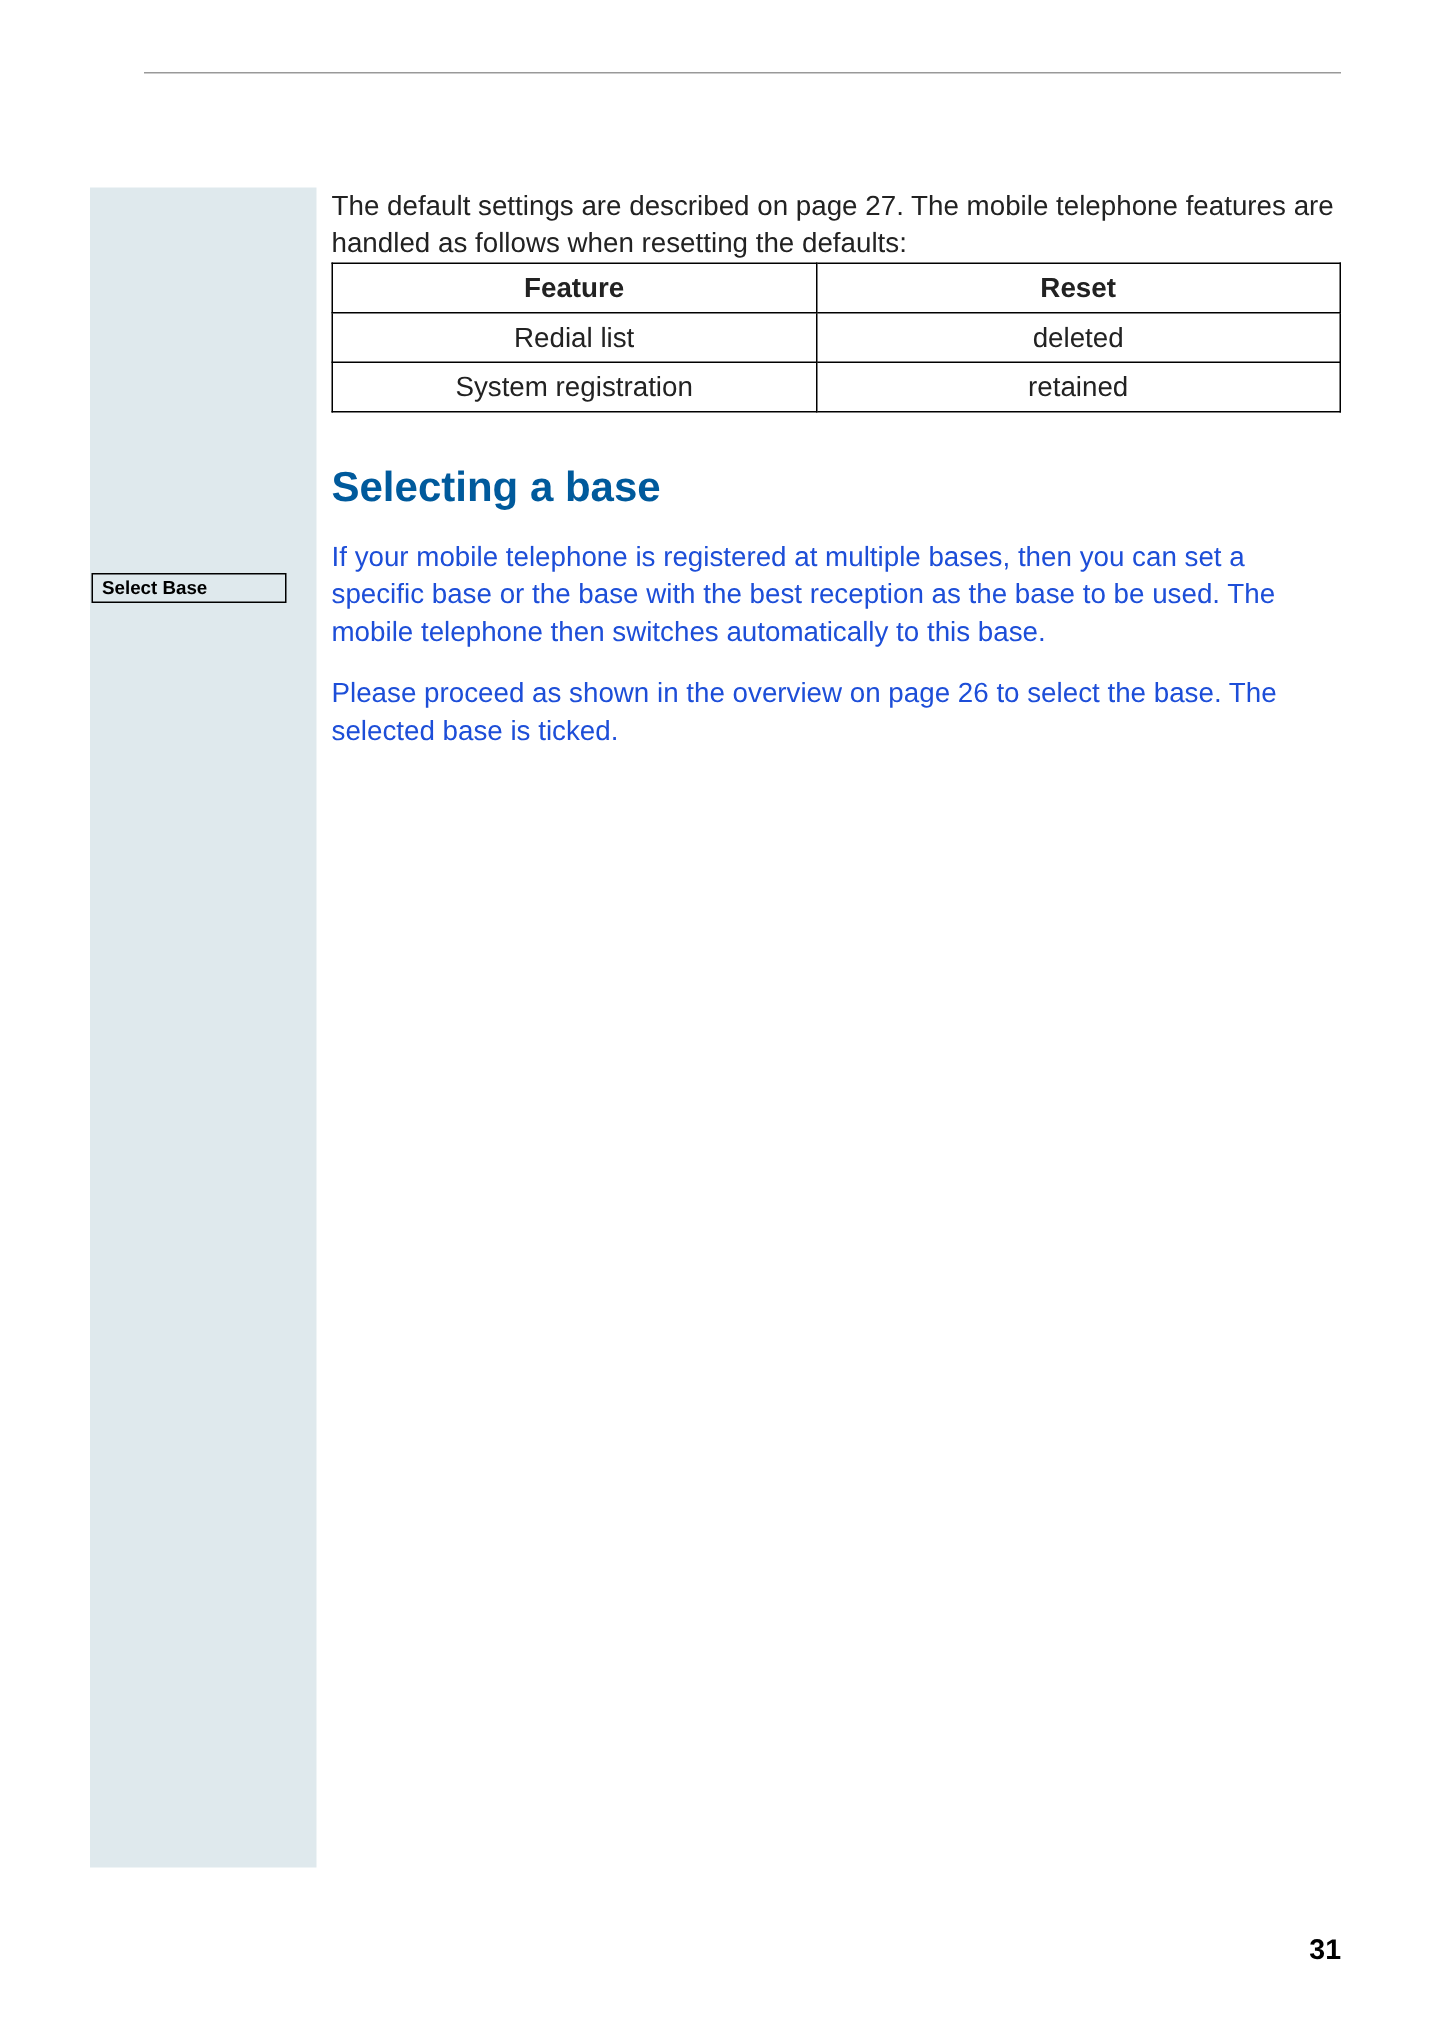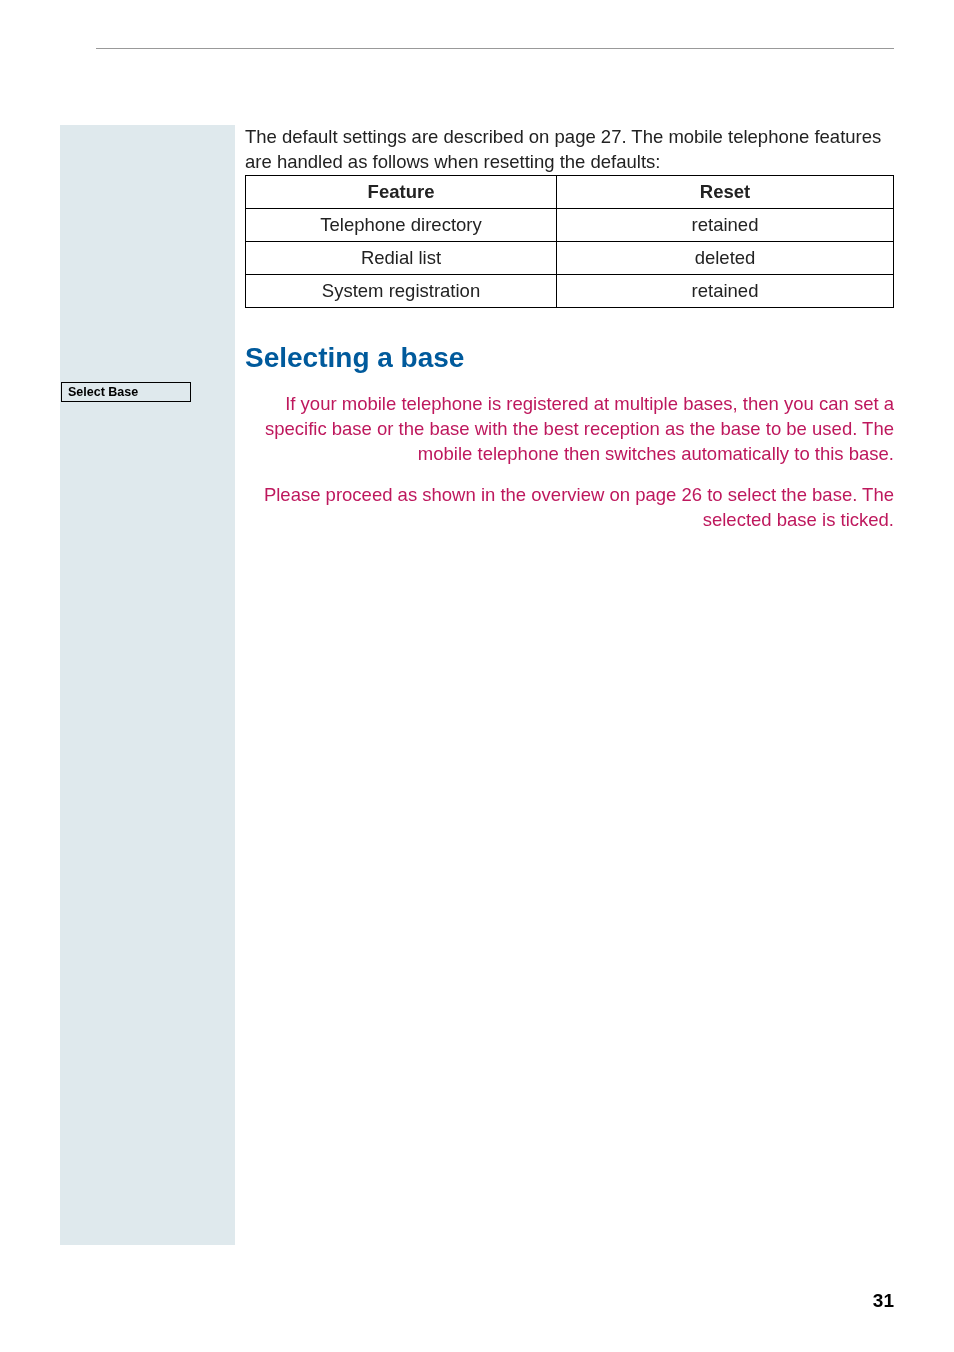--- a/index.html
+++ b/index.html
@@ -21,21 +21,21 @@
       border-top: 1px solid #999;
       margin-left: 36px;
       margin-right: 0;
       margin-bottom: 76px;
     }
     .content-row {
       display: flex;
       align-items: flex-start;
     }
     .sidebar {
-      width: 175px;
+      width: 151px;
       flex-shrink: 0;
       background: #dfe9ed;
       min-height: 1120px;
       position: relative;
     }
     .sidebar-label {
       position: absolute;
       left: 1px;
       width: 130px;
       border: 1px solid #000;
@@ -78,23 +78,22 @@
     h2.section-heading {
       font-size: 28px;
       font-weight: bold;
       color: #005a9c;
       margin-bottom: 18px;
       margin-top: 28px;
     }
     .body-para {
       font-size: 18.5px;
       line-height: 1.35;
-      color: #be185d;
+      color: #1d4ed8;
       margin-bottom: 16px;
-      text-align: right;
     }
     .page-number {
       position: absolute;
       bottom: 40px;
       right: 60px;
       font-size: 19px;
       font-weight: bold;
       color: #000;
       margin-left: 12px;
     }
@@ -115,24 +114,20 @@
 
       <table>
         <thead>
           <tr>
             <th class="col-feature">Feature</th>
             <th class="col-reset">Reset</th>
           </tr>
         </thead>
         <tbody>
           <tr>
-            <td>Telephone directory</td>
-            <td>retained</td>
-          </tr>
-          <tr>
             <td>Redial list</td>
             <td>deleted</td>
           </tr>
           <tr>
             <td>System registration</td>
             <td>retained</td>
           </tr>
         </tbody>
       </table>
 

